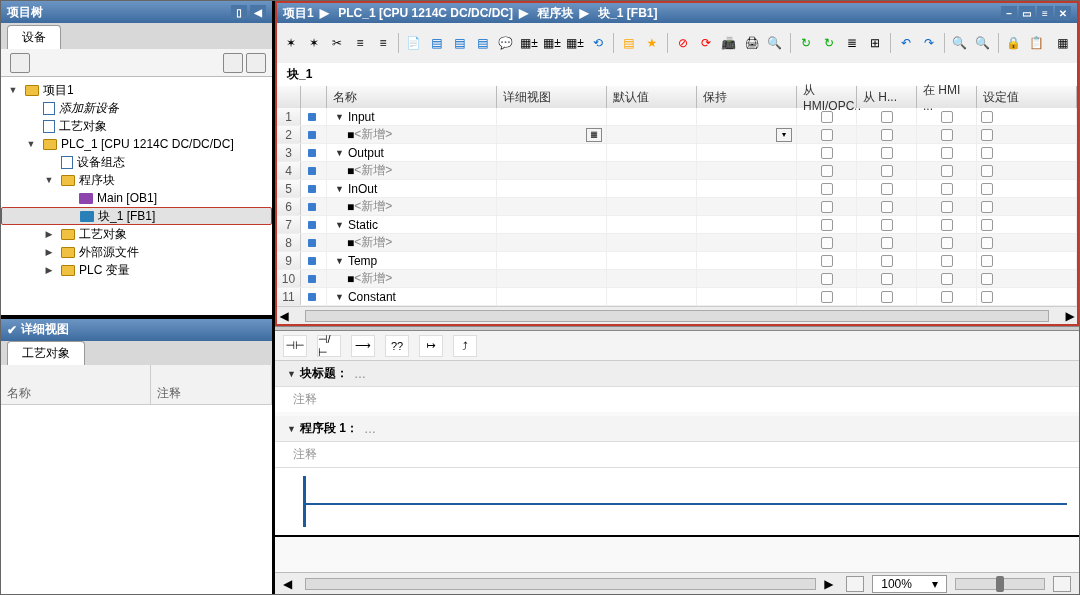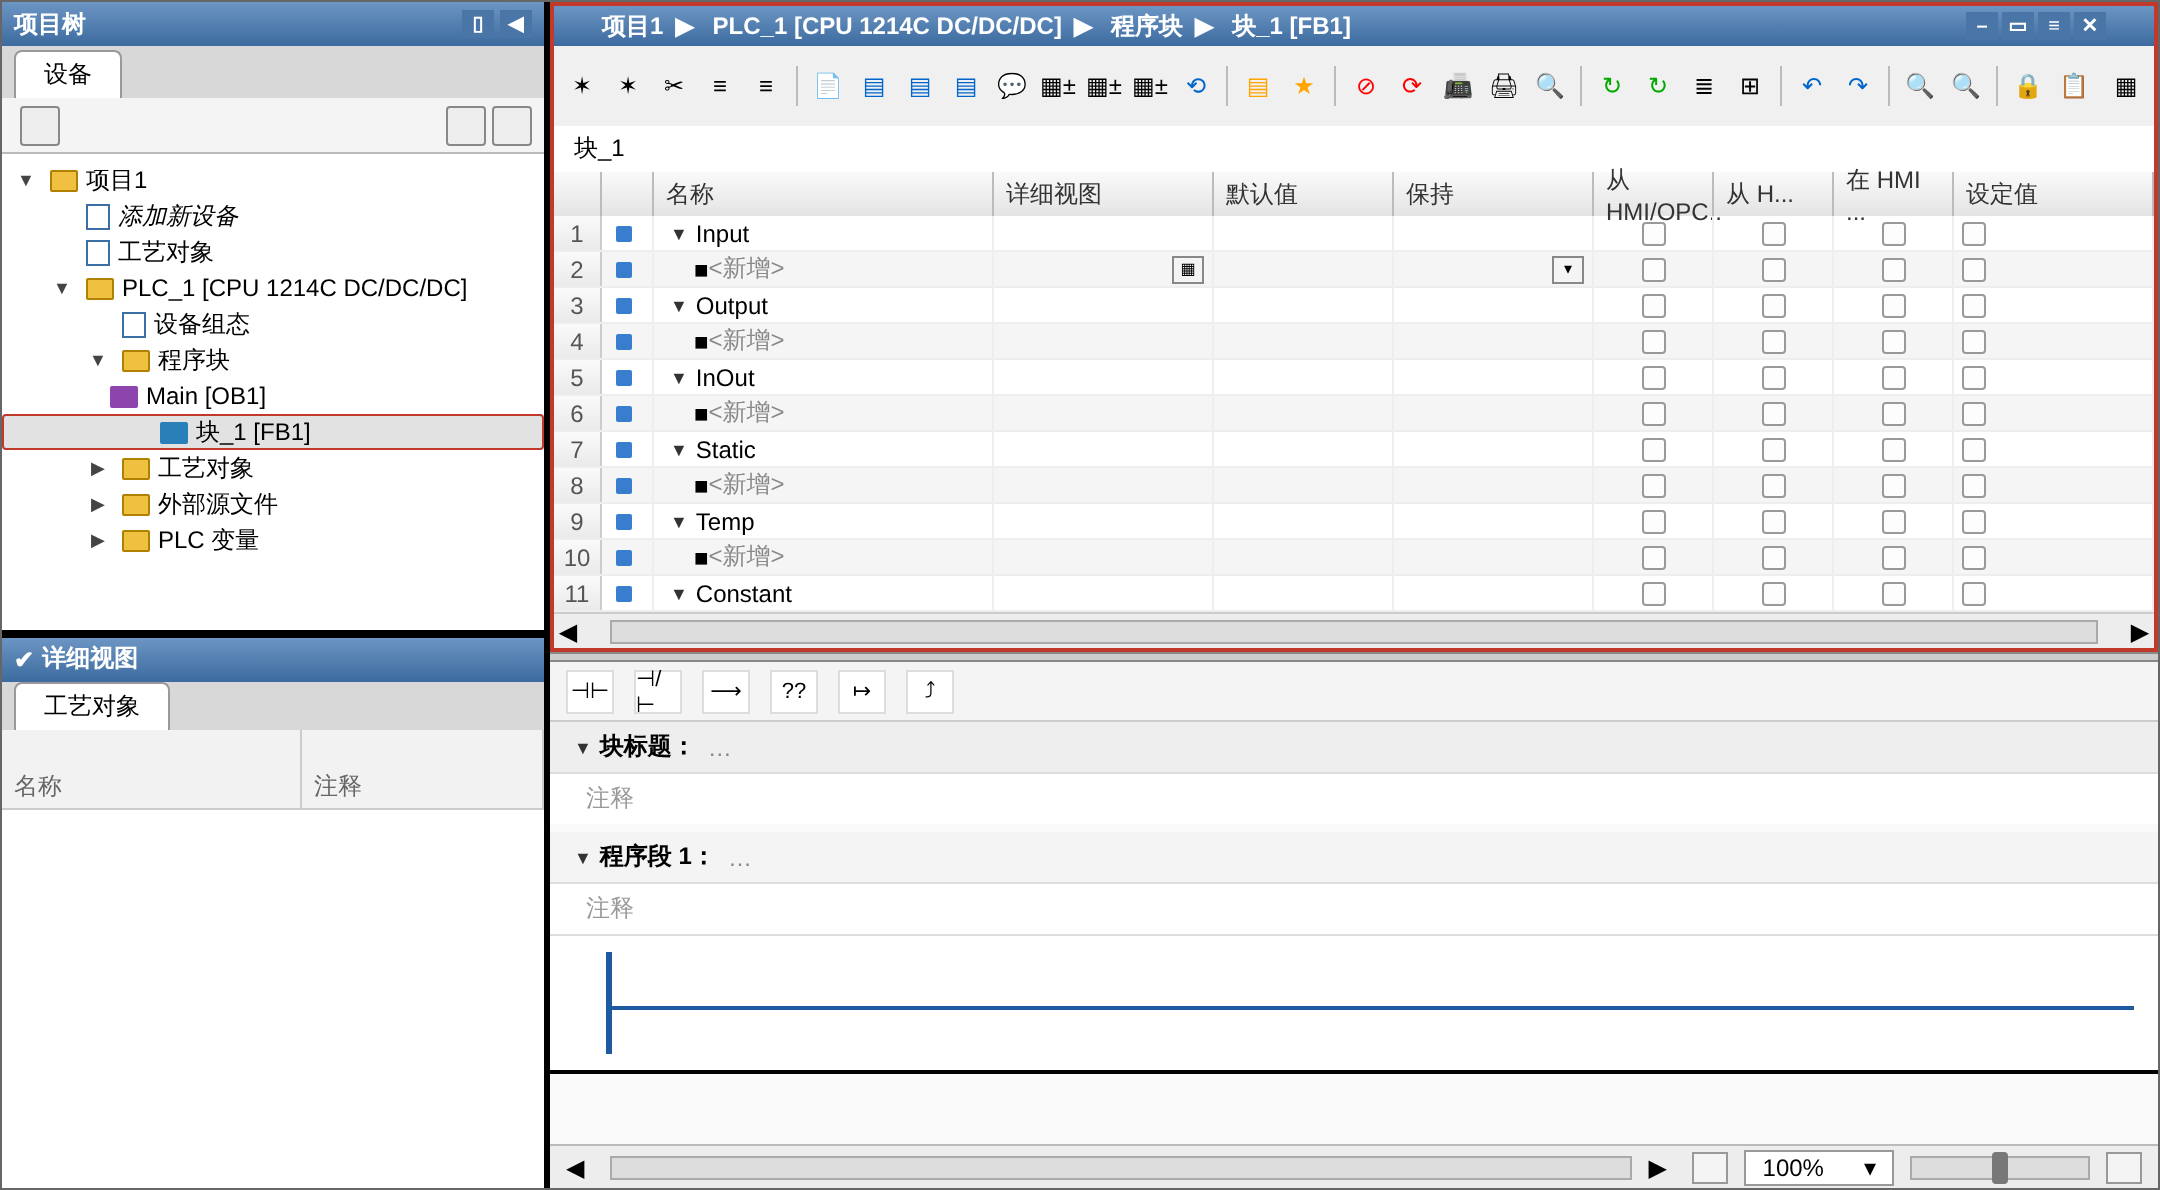--- a/index.html
+++ b/index.html
@@ -16,28 +16,28 @@
 .tree-row.sel{background:#e2e2e2;border:1.5px solid #c0392b;border-radius:2px}
 .exp{width:12px;height:12px;display:inline-flex;align-items:center;justify-content:center;font-size:9px;color:#444;margin-right:2px}
 .ticon{width:16px;height:14px;display:inline-block;margin:0 4px}
 .left-split{height:4px;background:#000}
 .detail-title{background:linear-gradient(#6b95c3,#3d6b9f);color:#fff;font-weight:bold;height:22px;display:flex;align-items:center;padding:0 6px}
 .detail-tabs{height:24px;background:#d8d8d8;display:flex;align-items:flex-end;padding:0 6px}
 .detail-grid{flex:1;background:#fff}
 .detail-hdr{height:40px;display:flex;border-bottom:1px solid #ccc}
 .detail-hdr div{border-right:1px solid #ccc;background:#f2f2f2;display:flex;align-items:flex-end;padding:2px 6px;color:#666}
 .right{flex:1;display:flex;flex-direction:column}
-.rtitle{height:22px;background:linear-gradient(#6b95c3,#3d6b9f);color:#fff;display:flex;align-items:center;padding:0 24px;font-weight:bold;justify-content:space-between;border:2px solid #c0392b;border-bottom:0}
+.rtitle{height:22px;background:linear-gradient(#6b95c3,#3d6b9f);color:#fff;display:flex;align-items:center;padding:0 6px;font-weight:bold;justify-content:space-between;border:2px solid #c0392b;border-bottom:0}
 .rpath .sep{margin:0 6px}
 .wbtns{display:flex;gap:2px}
 .wbtn{width:16px;height:14px;background:#4a75a7;display:inline-flex;align-items:center;justify-content:center;color:#fff;font-weight:bold;font-size:10px}
 .rtoolbar{height:40px;background:#f0f0f0;display:flex;align-items:center;padding:0 4px;gap:3px;border-left:2px solid #c0392b;border-right:2px solid #c0392b;overflow:hidden}
 .ti{width:20px;height:20px;border:1px solid transparent;display:inline-flex;align-items:center;justify-content:center;font-size:12px}
 .tsplit{width:1px;height:20px;background:#bbb;margin:0 2px}
-.blkname{padding:3px 10px;font-weight:normal;border-left:2px solid #c0392b;border-right:2px solid #c0392b;border-bottom:0}
+.blkname{padding:3px 10px;font-weight:bold;border-left:2px solid #c0392b;border-right:2px solid #c0392b;border-bottom:0}
 .vartbl{border-left:2px solid #c0392b;border-right:2px solid #c0392b;border-bottom:2px solid #c0392b}
 .vthdr{display:flex;height:22px;background:linear-gradient(#fafafa,#e4e4e4)}
 .vthdr>div{border-right:1px solid #bbb;display:flex;align-items:center;padding:0 6px;color:#333}
 .vtbody{max-height:220px;overflow-y:auto;background:#fff}
 .vtrow{display:flex;height:18px;border-bottom:1px solid #eee}
 .vtrow.alt{background:#f5f5f5}
 .vc{border-right:1px solid #eee;display:flex;align-items:center;padding:0 4px;overflow:hidden}
 .rn{width:24px;background:linear-gradient(#fafafa,#eaeaea);justify-content:center;color:#555;border-right:1px solid #ccc}
 .vic{width:26px;justify-content:center}
 .vname{width:170px}
@@ -119,21 +119,21 @@
         <div class="tree-row" style="padding-left: 42px;">
           <span class="exp"></span>
           <span class="ticon doc"></span>
           <span>设备组态</span>
         </div>
         <div class="tree-row" style="padding-left: 42px;">
           <span class="exp">▼</span>
           <span class="ticon folder"></span>
           <span>程序块</span>
         </div>
-        <div class="tree-row" style="padding-left: 36px;">
+        <div class="tree-row" style="padding-left: 60px;">
           <span class="exp"></span>
           <span class="ticon ob"></span>
           <span>Main [OB1]</span>
         </div>
         <div class="tree-row sel" style="padding-left: 60px;">
           <span class="exp"></span>
           <span class="ticon fb"></span>
           <span>块_1 [FB1]</span>
         </div>
         <div class="tree-row" style="padding-left: 42px;">

